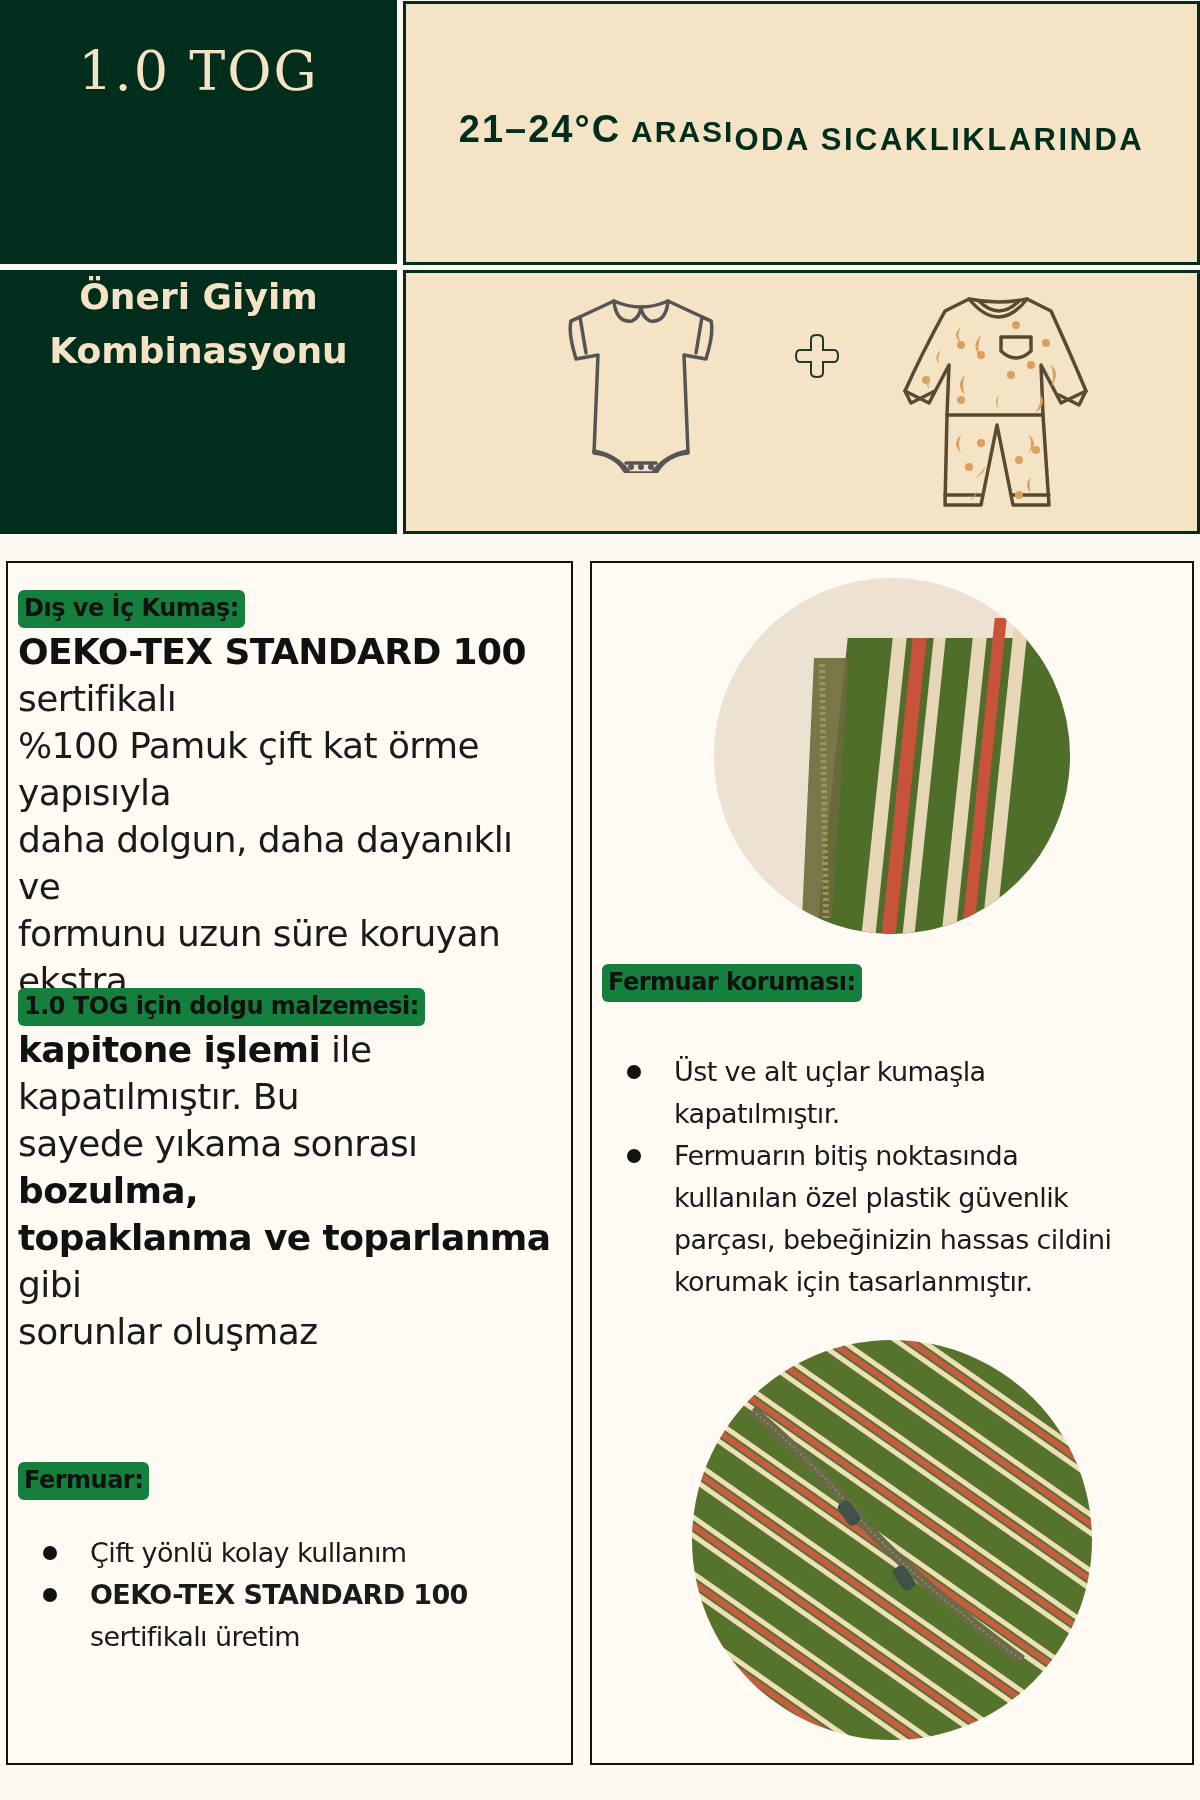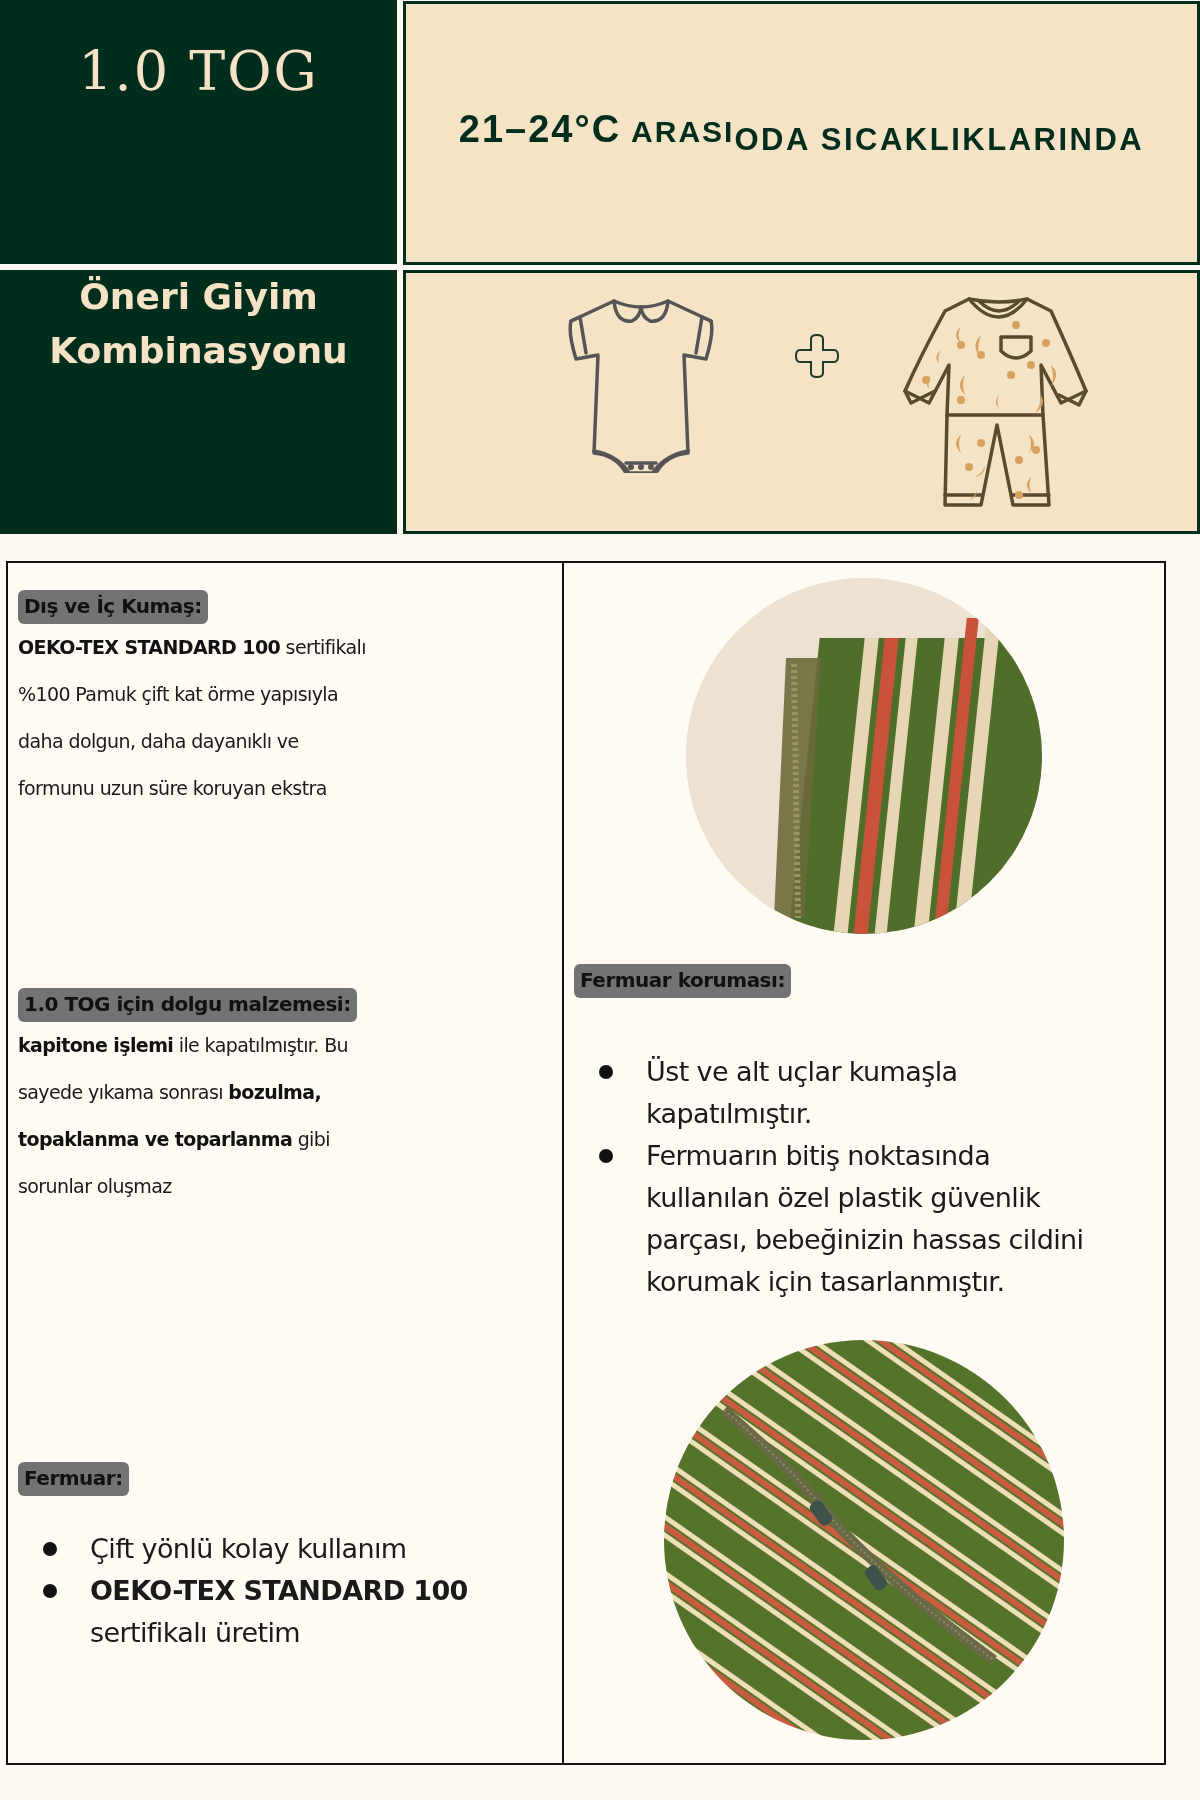--- a/index.html
+++ b/index.html
@@ -23,28 +23,28 @@
   #temp-line2 { font-family:"Liberation Sans",sans-serif; font-weight:bold; font-size:31px; letter-spacing:2.5px; margin-top:14px; }
 
   #combo-block { left:0; top:270px; width:397px; height:264px; }
   #combo-title { font-family:"DejaVu Sans",sans-serif; font-weight:bold; font-size:36px; line-height:54px; }
 
   #clothes-box { left:403px; top:270px; width:797px; height:264px; }
 
   
   .card { background:#fffaf3; border:2.5px solid #111; }
   #left-card { left:6px; top:561px; width:567px; height:1204px; }
-  #right-card { left:562px; top:561px; width:604px; height:1204px;padding-left:25px; }
+  #right-card { left:590px; top:561px; width:604px; height:1204px;padding-left:25px; }
 
   .heading {
-    display:inline-block; background:#737373; border-radius:6px;
-    font-family:"DejaVu Sans",sans-serif; font-weight:bold; font-size:20px;
+    display:inline-block; background:#15803d; border-radius:6px;
+    font-family:"DejaVu Sans",sans-serif; font-weight:bold; font-size:24px;
     color:#111; padding:4px 6px 6px 6px; letter-spacing:-0.5px;
   }
-  .para { font-family:"DejaVu Sans",sans-serif; font-size:19px; line-height:47px; color:#1a1a1a; letter-spacing:-0.6px; }
+  .para { font-family:"DejaVu Sans",sans-serif; font-size:36px; line-height:47px; color:#1a1a1a; letter-spacing:-0.6px; }
   .para b { color:#111; }
 
   ul.blist { list-style:none; margin:0; padding:0; }
   ul.blist li { position:relative; padding-left:72px; font-family:"DejaVu Sans",sans-serif; font-size:27px; line-height:42px; color:#1a1a1a; letter-spacing:-0.6px; }
   ul.blist li .dot { position:absolute; left:25px; top:14px; width:14px; height:14px; border-radius:50%; background:#111; }
 
   .photo { border-radius:50%; overflow:hidden; }
 </style>
 </head>
 <body>

